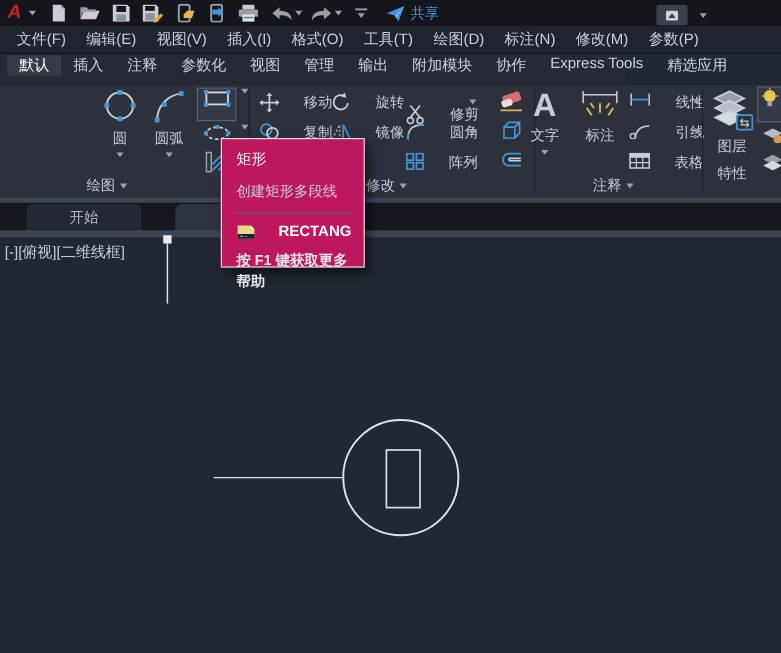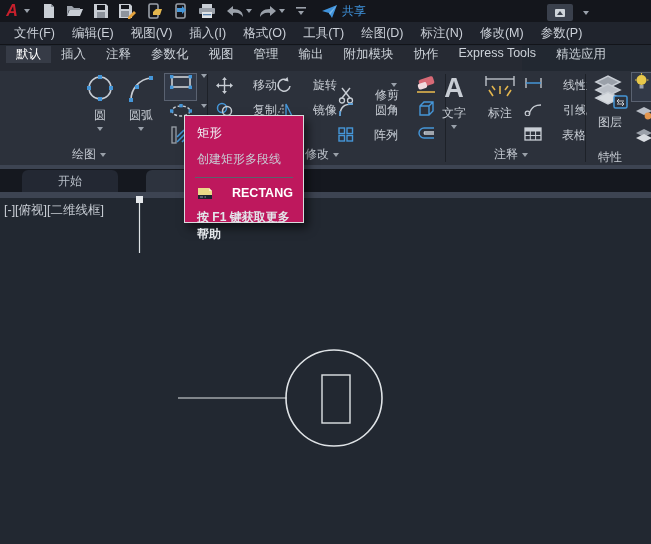--- a/index.html
+++ b/index.html
@@ -404,21 +404,21 @@
       <svg width="36" height="38" viewBox="0 0 36 38">
         <g fill="none" stroke="#c8cdd4" stroke-width="1.5">
           <path d="M4 8 l12-6 12 6-12 6 z" fill="#9aa0a9"></path>
           <path d="M4 16 l12-6 12 6-12 6 z" fill="#b9bec6"></path>
           <path d="M4 24 l12-6 12 6-12 6 z" fill="#d7dbe0"></path>
         </g>
         <rect x="22" y="22" width="13" height="12" rx="1.5" fill="#2c313b" stroke="#4596d8" stroke-width="1.5"></rect>
         <path d="M25 27 h7 M25 27 l2-2 M25 27 l2 2 M32 30 h-7 M32 30 l-2-2 M32 30 l-2 2" stroke="#c8cdd4" stroke-width="1"></path>
       </svg>
       <span class="lbl" style="margin-top:2px">图层</span>
-      <span class="lbl" style="margin-top:18px">特性</span>
+      <span class="lbl" style="margin-top:5px">特性</span>
     </div>
     <div class="rowbtn hl" style="left:632px; top:2px; width:19px; height:28px; justify-content:center">
       <svg width="15" height="17" viewBox="0 0 15 17">
         <circle cx="7.5" cy="7" r="5" fill="#e8c84a"></circle>
         <rect x="5.5" y="12" width="4" height="3.5" fill="#9aa0a9"></rect>
         <g stroke="#e8c84a" stroke-width="1.2">
             <line x1="7.5" y1="0" x2="7.5" y2="1.5"></line>
             <line x1="1" y1="7" x2="2.5" y2="7"></line>
             <line x1="13" y1="7" x2="14.5" y2="7"></line>
           </g>

